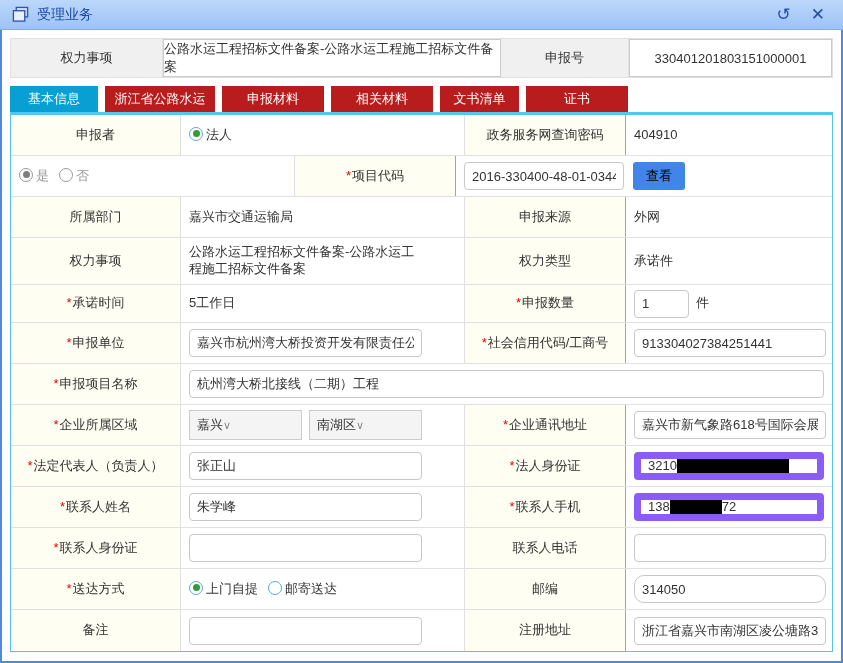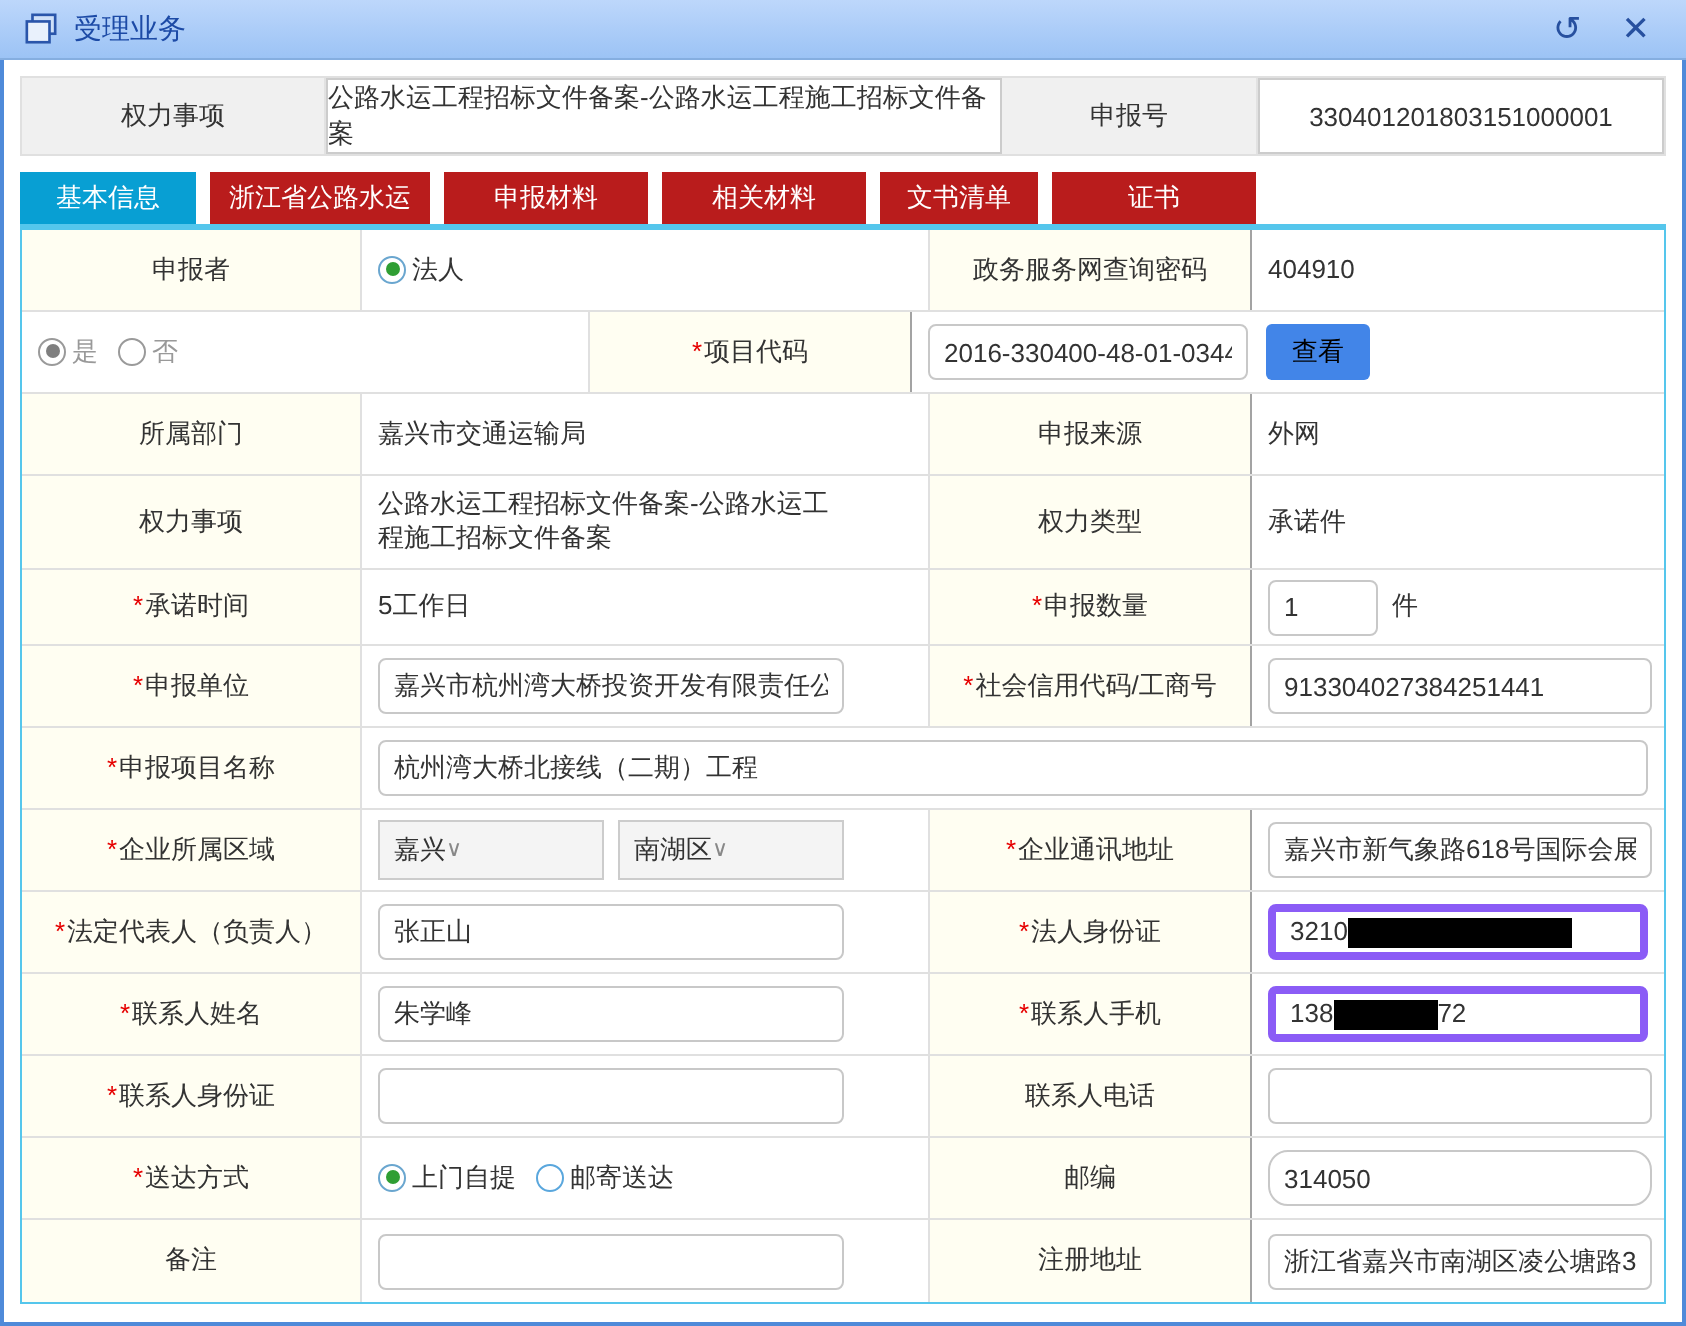--- a/index.html
+++ b/index.html
@@ -34,33 +34,33 @@
   .rh41 { height:41px; } .rh47 { height:47px; } .rh38 { height:38px; }
   .fl { display:flex; align-items:center; justify-content:center; background:#fffef2; font-size:13px; color:#333; text-align:center; line-height:1.3; padding:0 4px; }
   .fl1 { width:170px; border-right:1px solid #e0e0e0; }
   .fl2 { width:162px; border-left:1px solid #e0e0e0; border-right:1px solid #a3a3a3;margin-left:34px; }
   .fv { display:flex; align-items:center; padding:0 8px; font-size:13px; color:#333; line-height:1.3; overflow:hidden; }
   .fv1 { width:249px; } .fv2 { flex:1; }
   .req { color:#e60000; margin-right:1px; }
 
   
   .inp { height:28px; border:1px solid #c8c8c8; border-radius:4px; padding:0 7px; font-size:13px; color:#333; font-family:inherit; outline:none; background:#fff; }
-  .inp-div { height:28px; border:4px solid #8b5cf6; border-radius:4px; padding:0 7px; font-size:13px; color:#333; background:#fff; display:flex; align-items:center; white-space:nowrap; overflow:hidden; }
+  .inp-div { height:28px; border:7px solid #8b5cf6; border-radius:4px; padding:0 7px; font-size:13px; color:#333; background:#fff; display:flex; align-items:center; white-space:nowrap; overflow:hidden; }
   .redact { background:#000; height:15px; display:inline-block; }
 
   
   .sel { height:30px; width:114px; background:#f4f4f4; border:1px solid #ccc; display:flex; align-items:center; justify-content:flex-start; padding:0 7px; font-size:13px; color:#333; cursor:pointer; }
   .chev { color:#888; font-size:11px; }
 
   
   .btn-view { background:#4285e8; color:#000000; border:none; border-radius:3px; height:28px; padding:0 13px; font-size:13px; margin-left:9px; cursor:pointer; font-family:inherit; }
 
   
   .radio-group { display:flex; align-items:center; gap:10px; }
-  .radio-opt { display:flex; align-items:center; gap:3px; cursor:pointer; }
+  .radio-opt { display:flex; align-items:flex-start; gap:3px; cursor:pointer; }
   .radio { width:14px; height:14px; border-radius:50%; border:1px solid #6aa6cf; background:#fff; display:inline-flex; align-items:center; justify-content:center; flex:none; }
   .radio.on::after { content:""; width:7px; height:7px; border-radius:50%; background:#2f9e33; }
   .radio.blue { border-color:#5aa7dd; }
   .radio.dis { border-color:#9a9a9a; }
   .radio.dis.on::after { background:#7f7f7f; }
   .ropt-label { font-size:13px; color:#333; }
   .ropt-label.dis { color:#999; }
 </style>
 </head>
 <body>

